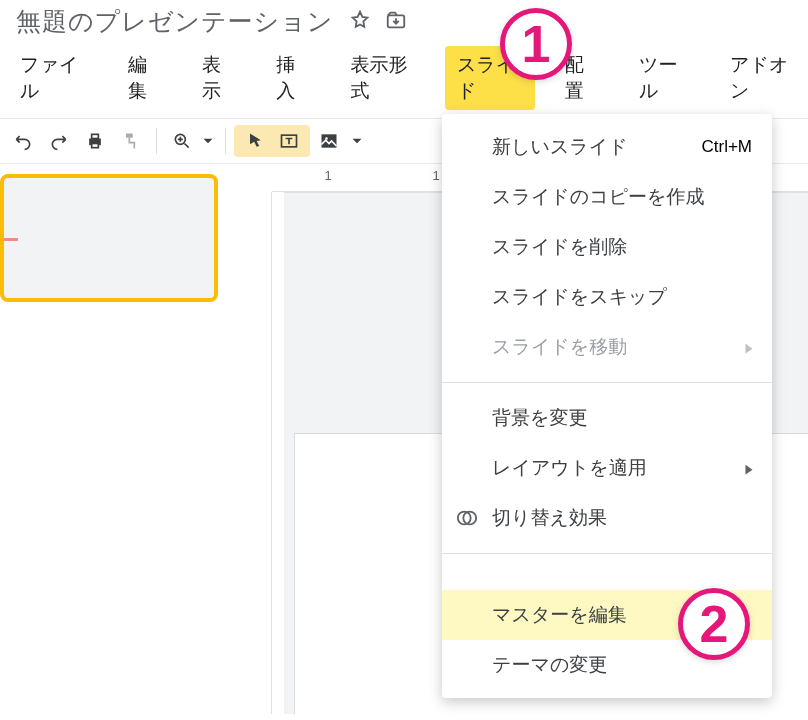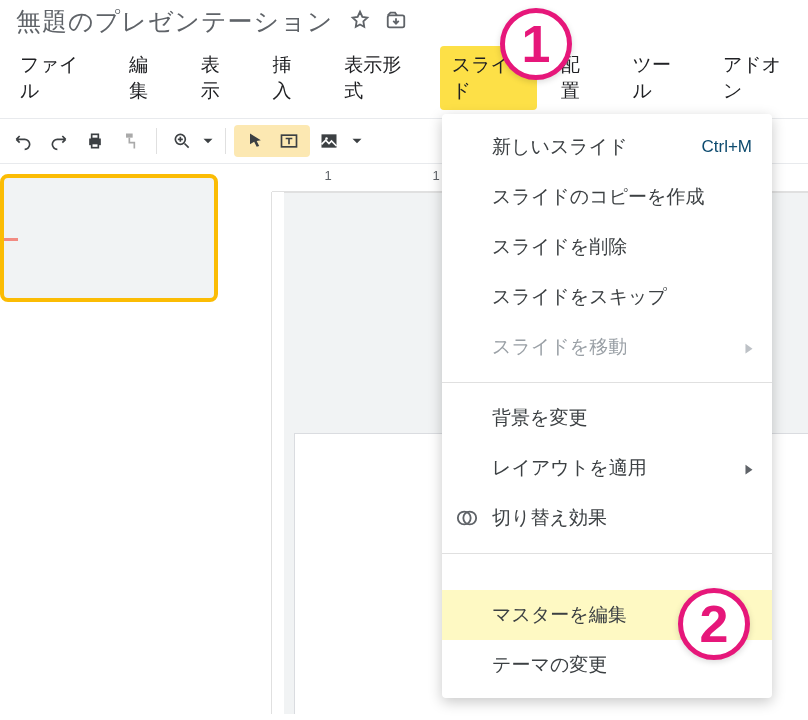--- a/index.html
+++ b/index.html
@@ -25,21 +25,21 @@
     color: #5f6368;
     letter-spacing: 1px;
   }
   .title-icons { display:flex; align-items:center; gap:14px; }
   .title-icons svg { width:22px; height:22px; fill:none; stroke:#5f6368; stroke-width:2; }
 
   
   .menu-bar {
     display: flex;
     align-items: center;
-    gap: 12px;
+    gap: 18px;
     padding: 0 0 8px 8px;
     font-size: 19px;
     color: #202124;
     border-bottom: 1px solid #e8eaed;
   }
   .menu-item { padding: 6px 12px; border-radius:4px; cursor:pointer; }
   .menu-item.active { background:#fde047; }
 
   
   .toolbar {
@@ -122,21 +122,21 @@
     z-index: 10;
   }
   .dd-item {
     display:flex; align-items:center;
     padding: 12px 20px 12px 50px;
     position:relative;
     cursor:pointer;
   }
   .dd-item.disabled { color:#9aa0a6; }
   .dd-item.highlight { background:#fef9c3;margin-top:36px; }
-  .dd-short { color:#0c4a6e; margin-left:auto; font-size:17px; }
+  .dd-short { color:#000000; margin-left:auto; font-size:17px; }
   .dd-sep { height:1px; background:#e0e0e0; margin:10px 0; }
   .dd-sub::after{
     content:"▶";
     position:absolute; right:18px; top:50%; transform:translateY(-50%) scaleX(.7);
     font-size:13px; color:#5f6368;
   }
   .dd-item.disabled.dd-sub::after{ color:#bdc1c6; }
   .dd-icon {
     position:absolute; left:14px; top:50%; transform:translateY(-50%);
     width:22px; height:22px;

